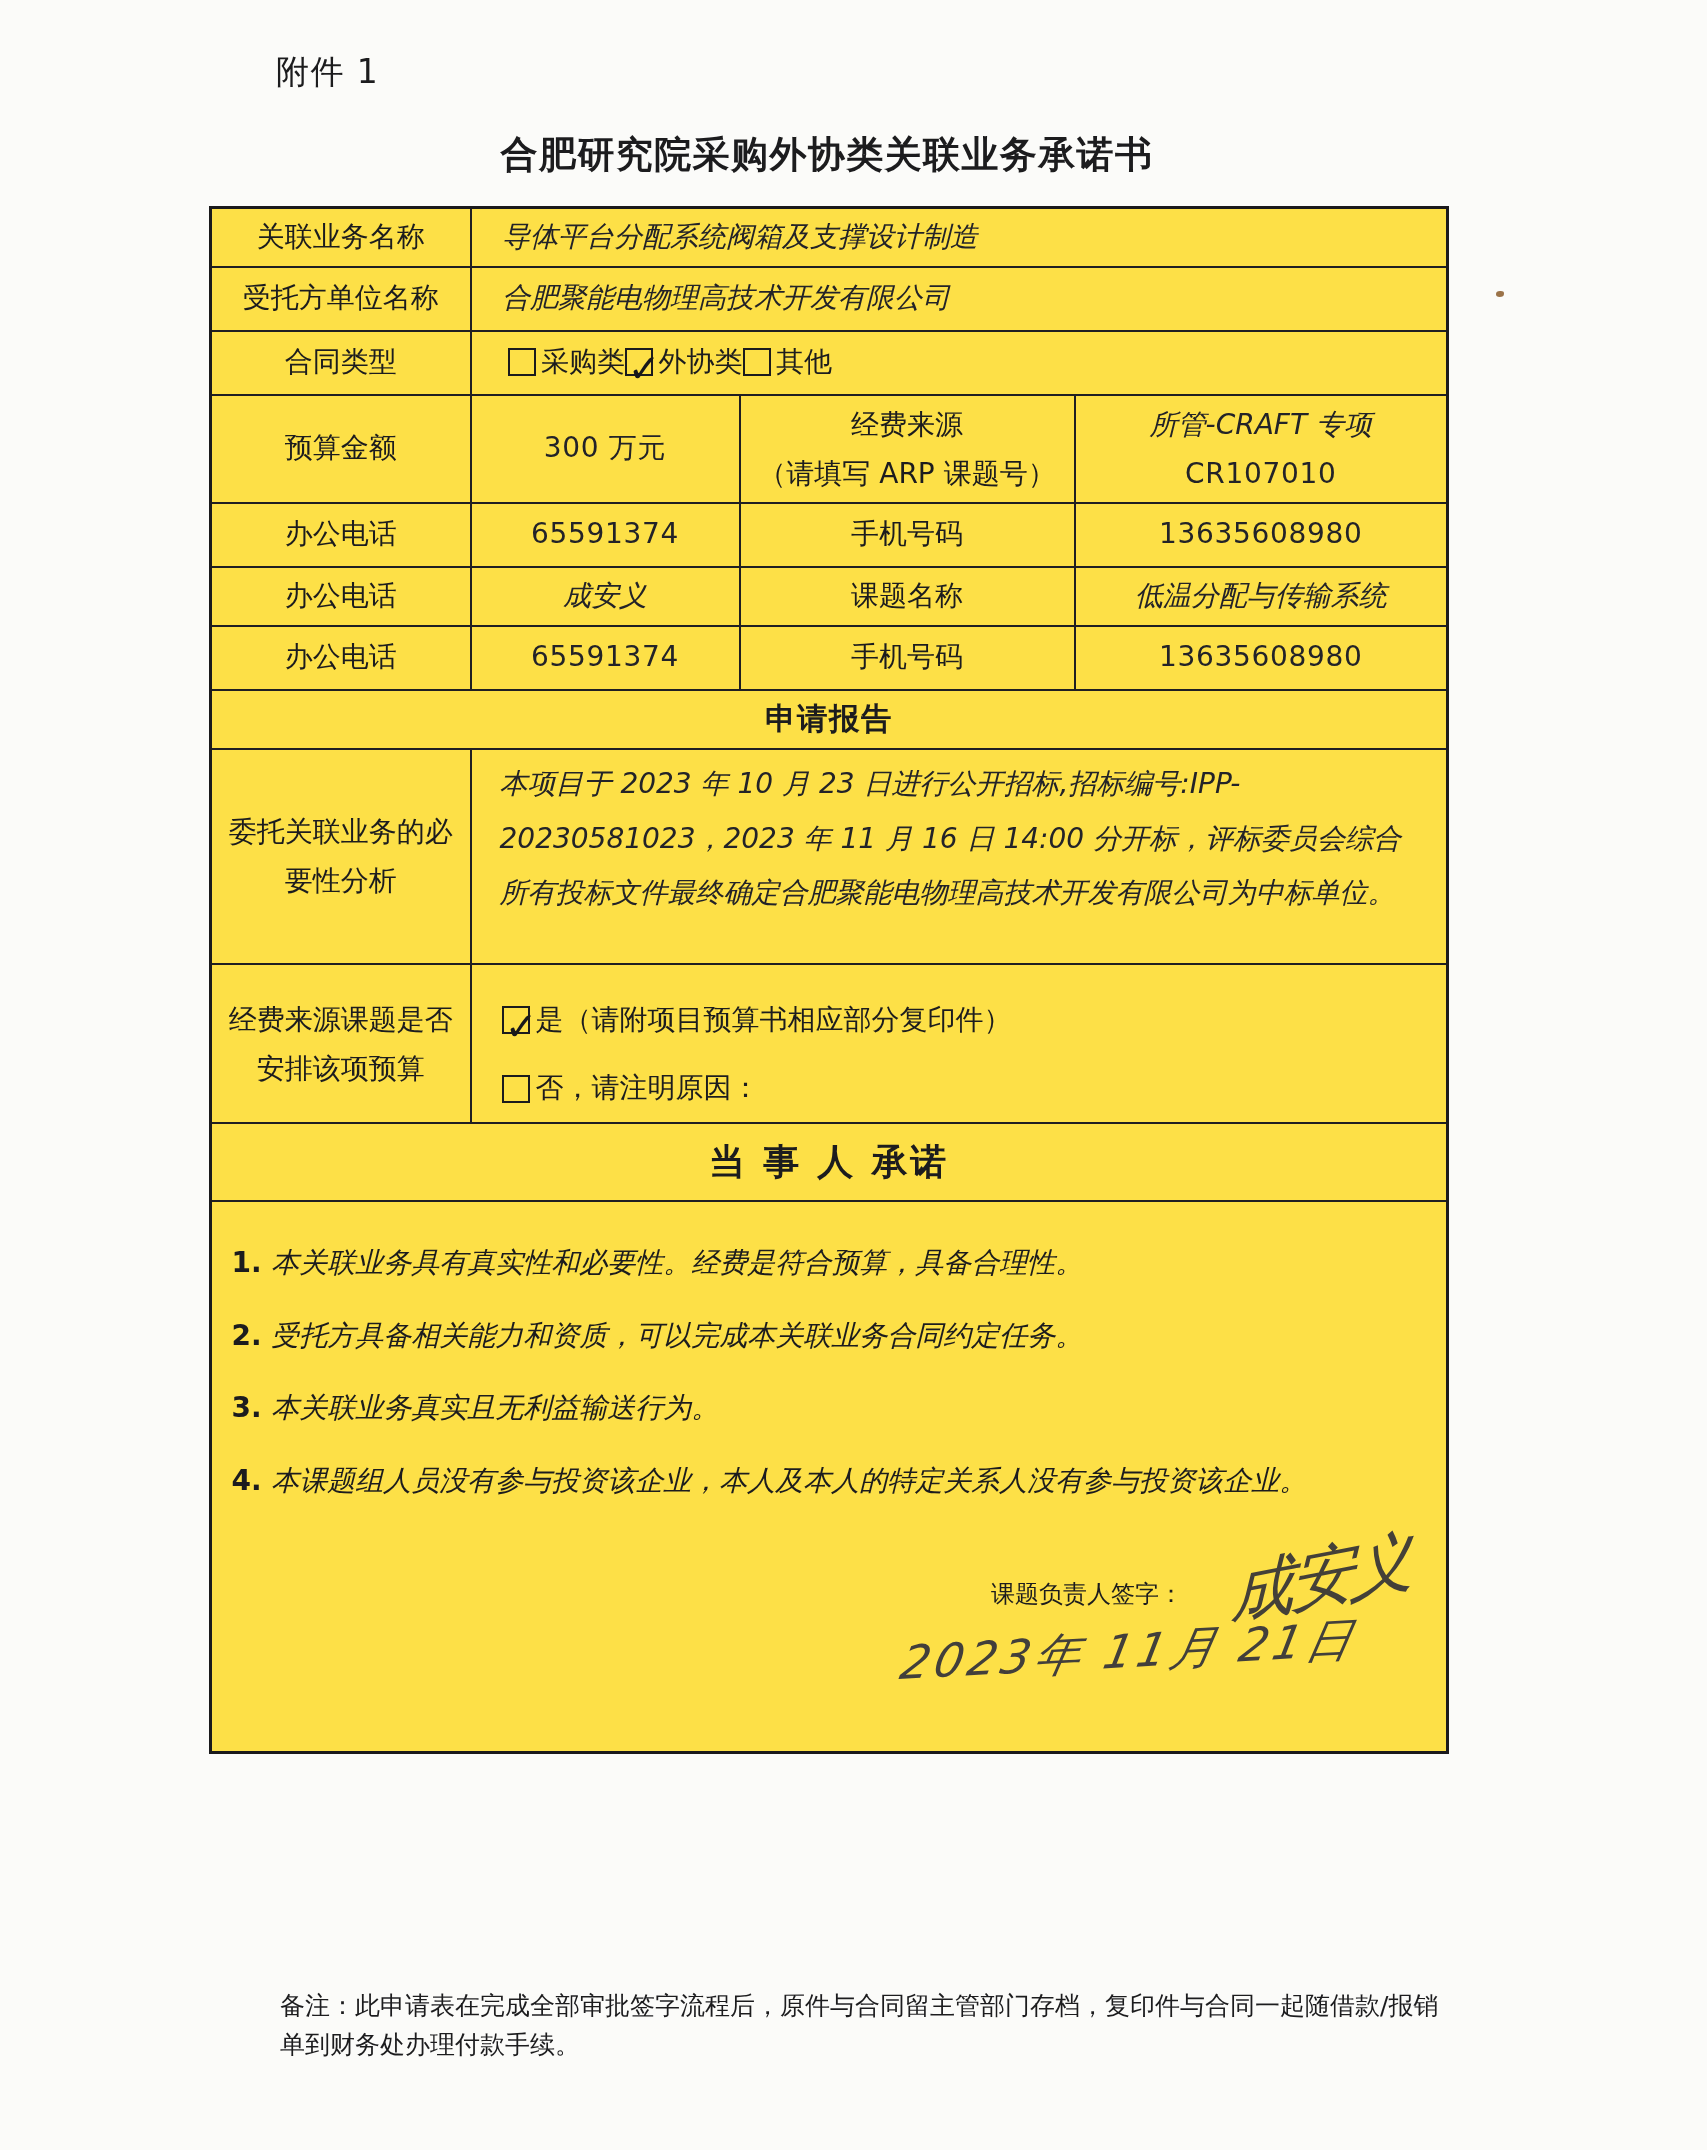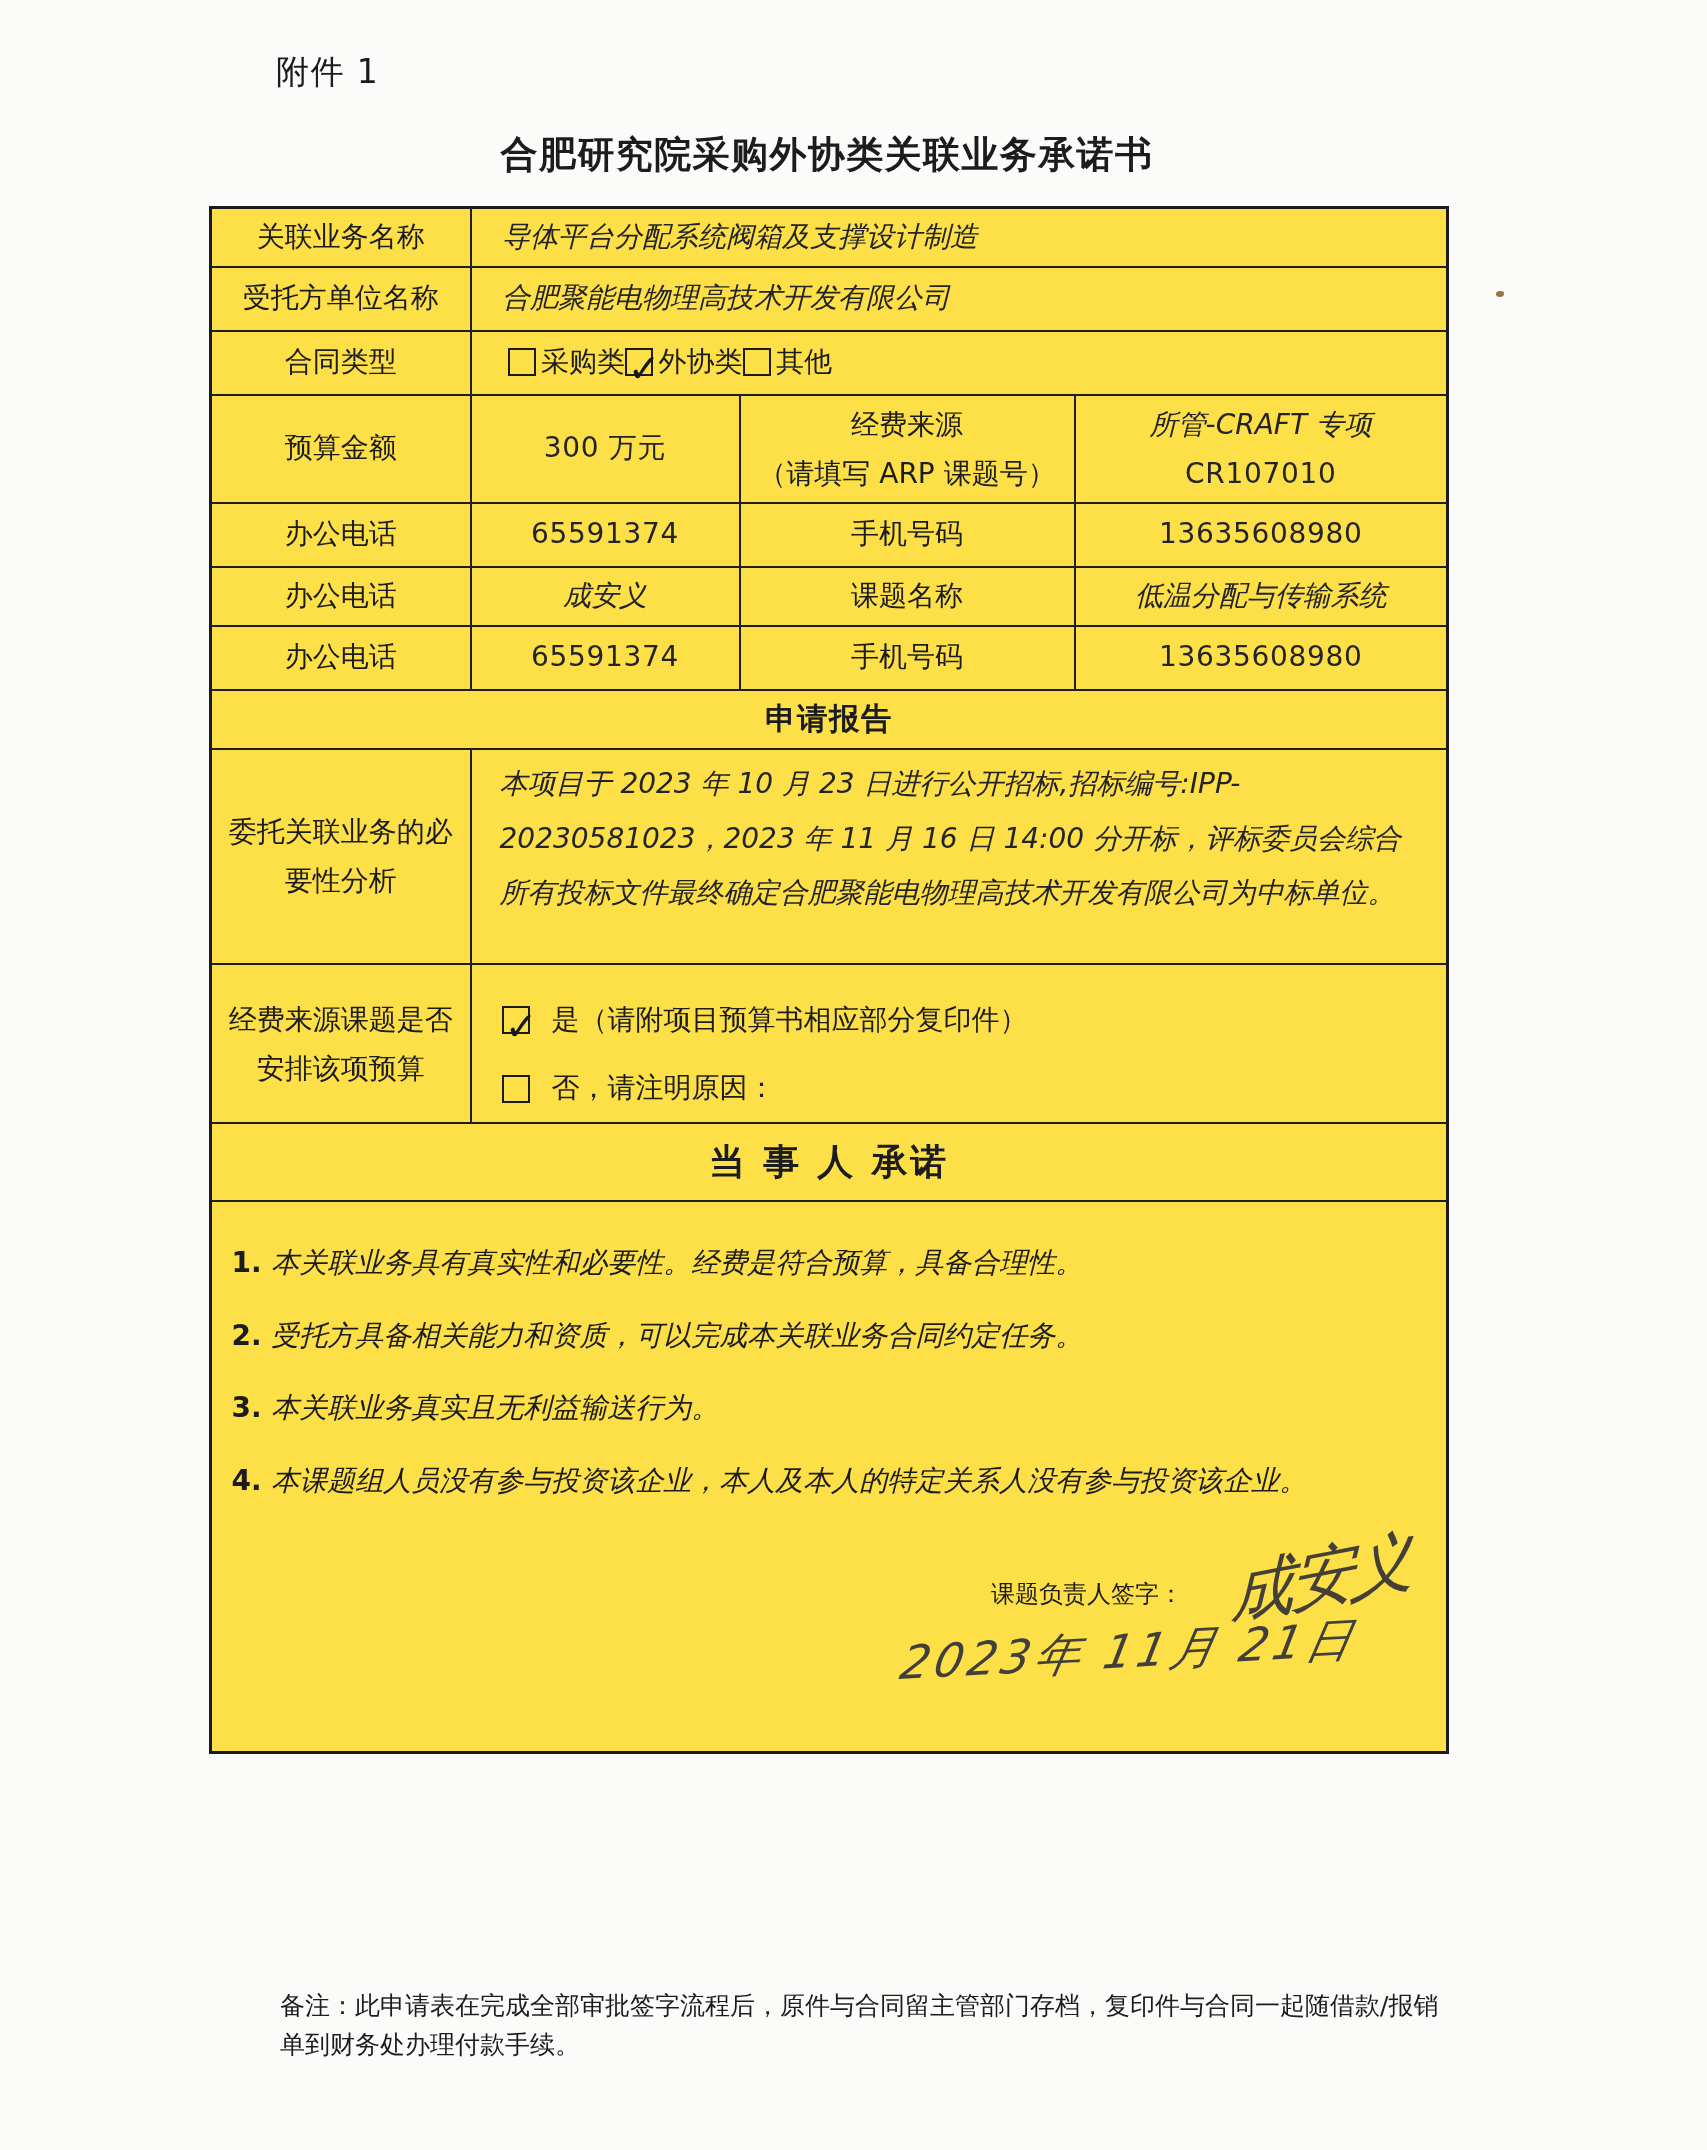--- a/index.html
+++ b/index.html
@@ -52,21 +52,21 @@
     display: inline-block; width: 28px; height: 28px;
     border: 2.8px solid #1b1b1d; margin-right: 5.5px;
     position: relative; flex: 0 0 auto;
   }
   .checkbox.checked::after {
     content: "✓";
     position: absolute; left: 0.7px; top: -12.5px;
     font-size: 39px; font-weight: bold; color: #18181a;
   }
   .cbx-lines { display: flex; flex-direction: column; gap: 23.6px; padding: 7px 0 7px 25px; }
-  .cbx-lines .cbx-item { text-align: left; gap: 16px; }
+  .cbx-lines .cbx-item { text-align: left; }
 
   
   .necessity-text {
     text-align: left; line-height: 1.95; font-size: 28px;
     padding: 7px 23.6px 42px 28px;
   }
 
   
   td.commitment-cell { vertical-align: top; text-align: left; position: relative; padding: 0; }
   ol.commitments {

